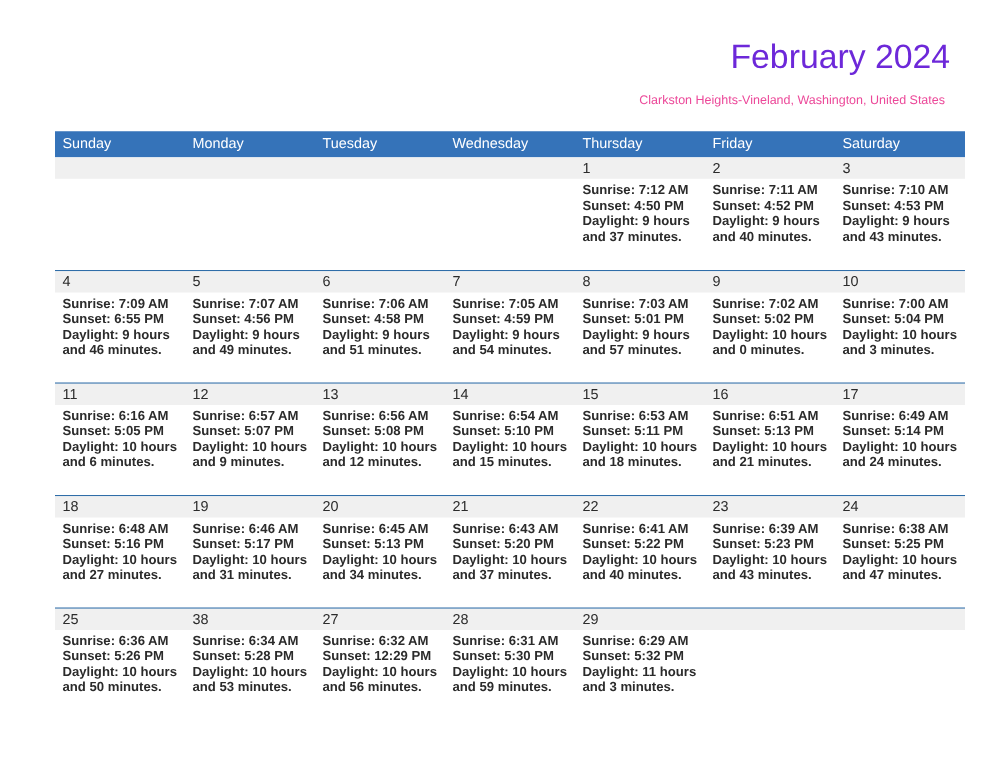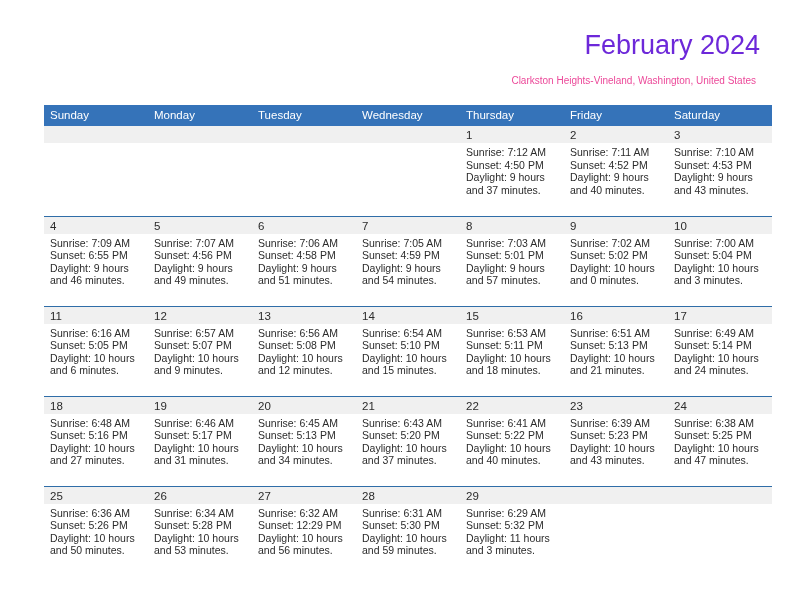--- a/index.html
+++ b/index.html
@@ -146,20 +146,21 @@
   }
   .cell.empty .daynum-band {
     background: #f0f0f0;
   }
 
   .details {
     padding: 3px 5px 0 6px;
     font-size: 10.5px;
     line-height: 12.6px;
     color: #2b2b2b;
+    font-weight: bold;
   }
   .details div {
     white-space: nowrap;
   }
 </style>
 </head>
 <body>
 
 <div class="page">
 
@@ -486,21 +487,21 @@
               <div class="details">
                 <div>Sunrise: 6:36 AM</div>
                 <div>Sunset: 5:26 PM</div>
                 <div>Daylight: 10 hours</div>
                 <div>and 50 minutes.</div>
               </div>
             </div>
           </td>
           <td>
             <div class="cell">
-              <div class="daynum-band">26</div>
+              <div class="daynum-band">38</div>
               <div class="details">
                 <div>Sunrise: 6:34 AM</div>
                 <div>Sunset: 5:28 PM</div>
                 <div>Daylight: 10 hours</div>
                 <div>and 53 minutes.</div>
               </div>
             </div>
           </td>
           <td>
             <div class="cell">

